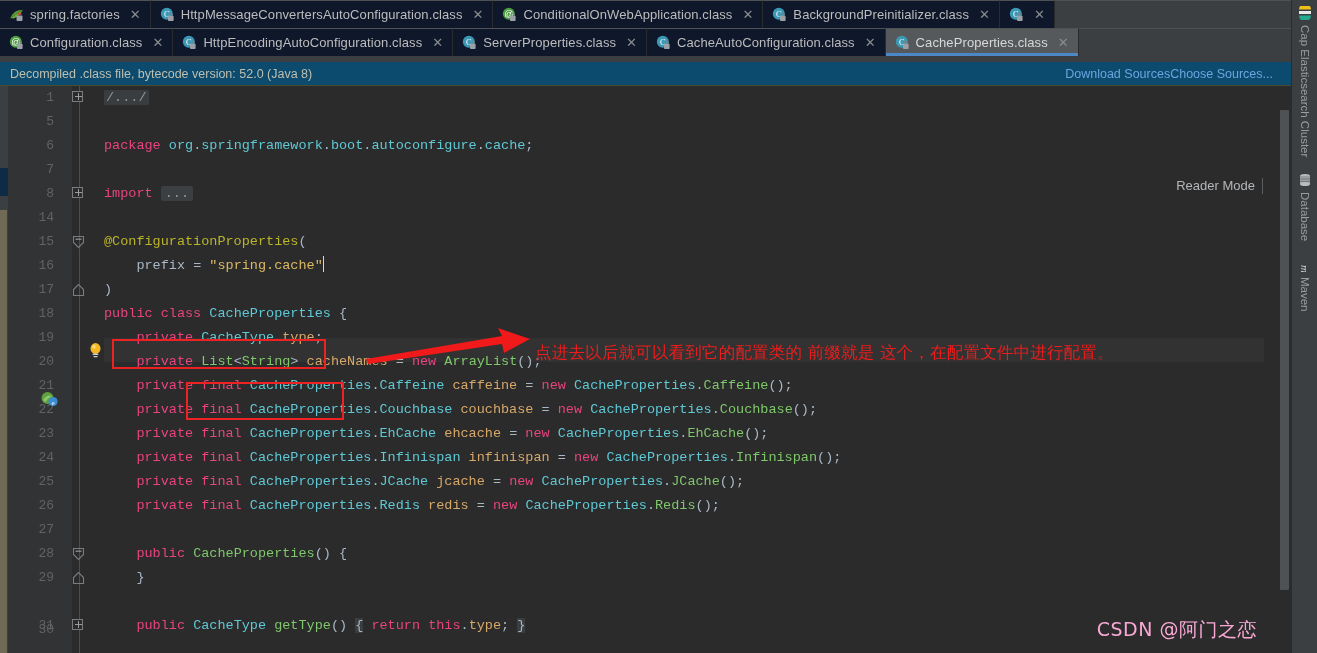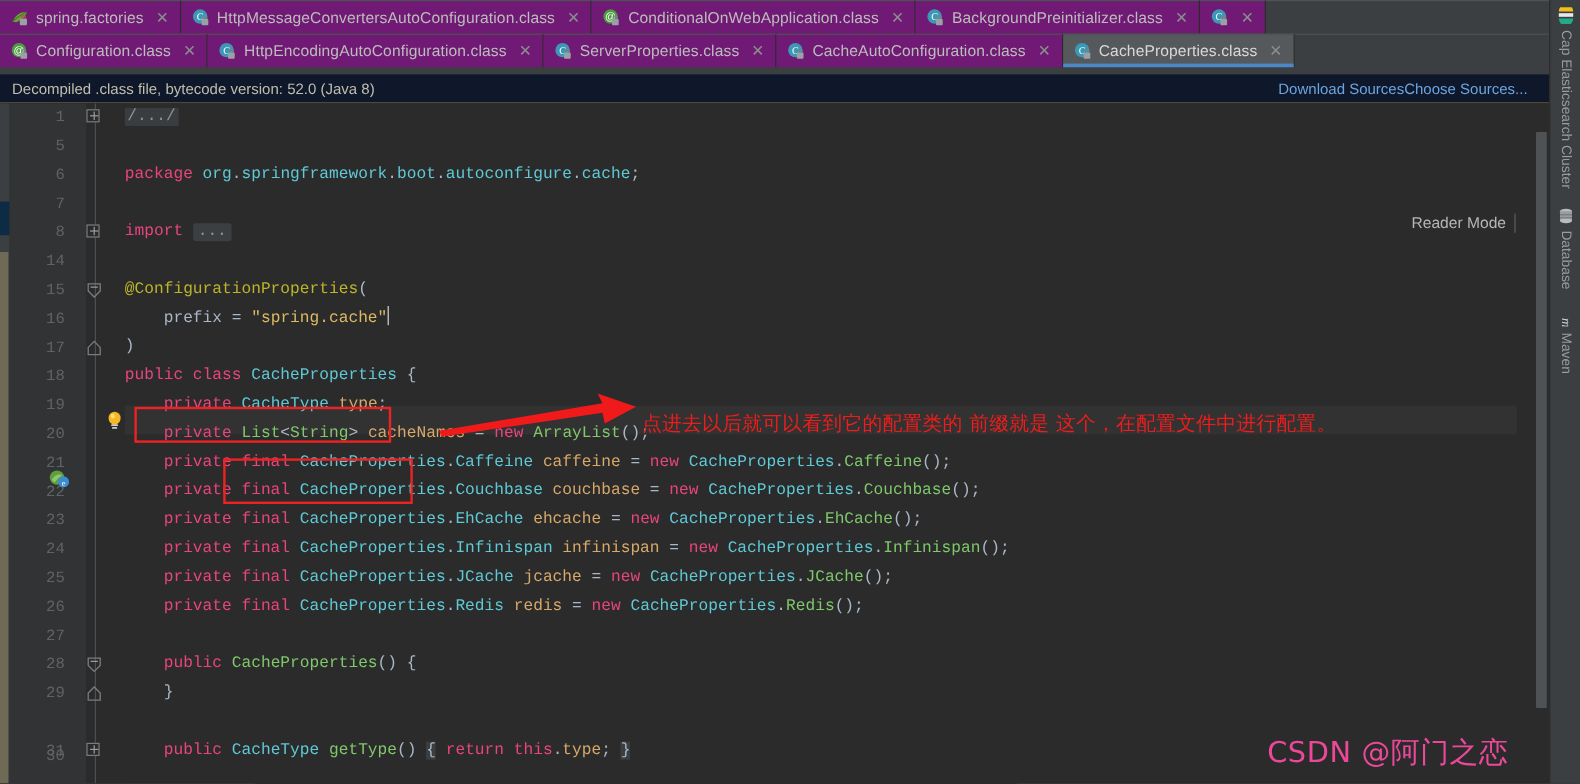--- a/index.html
+++ b/index.html
@@ -10,21 +10,21 @@
     overflow: hidden;
   }
   #app { position: relative; width: 1317px; height: 653px; overflow: hidden; }
 
   
   .tabbar { position: absolute; left:0; top:0; width: 1291px; background:#3c3f41; }
   .tabrow { display: flex; height: 28px; align-items: stretch; background:#3c3f41; }
   .tab {
     display: flex; align-items: center; gap: 6px;
     padding: 0 9px 0 9px;
-    background: #701a75;
+    background: #0f172a;
     border-right: 1px solid #2b2b2b;
     border-top: 1px solid #4f5254;
     position: relative;
     cursor: pointer;
     white-space: nowrap;
     color: #bbbbbb;
     font-size: 13px;
   }
   .tab.active { background:#55595b; }
   .tab.active .tabunder {
@@ -37,21 +37,21 @@
   }
   .tabfill { flex:1 1 auto; background:#3c3f41; border-top:1px solid #4f5254;}
 
   
   .ticon { width:15px; height:15px; position:relative; flex:0 0 auto; }
   .ticon svg { display:block; }
 
   
   .notifbar {
     position:absolute; left:0; top:62px; width:1291px; height:24px;
-    background:#0f172a;
+    background:#0c4a6e;
     display:flex; align-items:center;
     padding: 0 10px 0 10px;
     border-bottom:1px solid #4a4b33;
   }
   .notif-text { color:#bfbfae; font-size:12.5px; }
   .notif-links { margin-left:auto; display:flex; padding-right:8px;}
   .notif-links a { color:#6aa5e0; font-size:12.5px; text-decoration:none; cursor:pointer;}
 
   
   .editor {
@@ -147,21 +147,21 @@
     color:#9a9da0; font-size:11.5px;
     padding:6px 0 10px 0; cursor:pointer;
     display:flex; align-items:center; gap:5px;
     white-space:nowrap;
   }
   .rb-icon { width:14px; height:14px; flex:0 0 auto; }
 
   
   .watermark {
     position:absolute; right:34px; bottom:10px;
-    color:#ec4899; font-size:24px;
+    color:#f9a8d4; font-size:19px;
     font-family:"DejaVu Sans","Liberation Sans",sans-serif;
     letter-spacing:.5px;
   }
 </style>
 </head>
 <body>
 
 <div id="app">
 
   <div class="tabbar">

